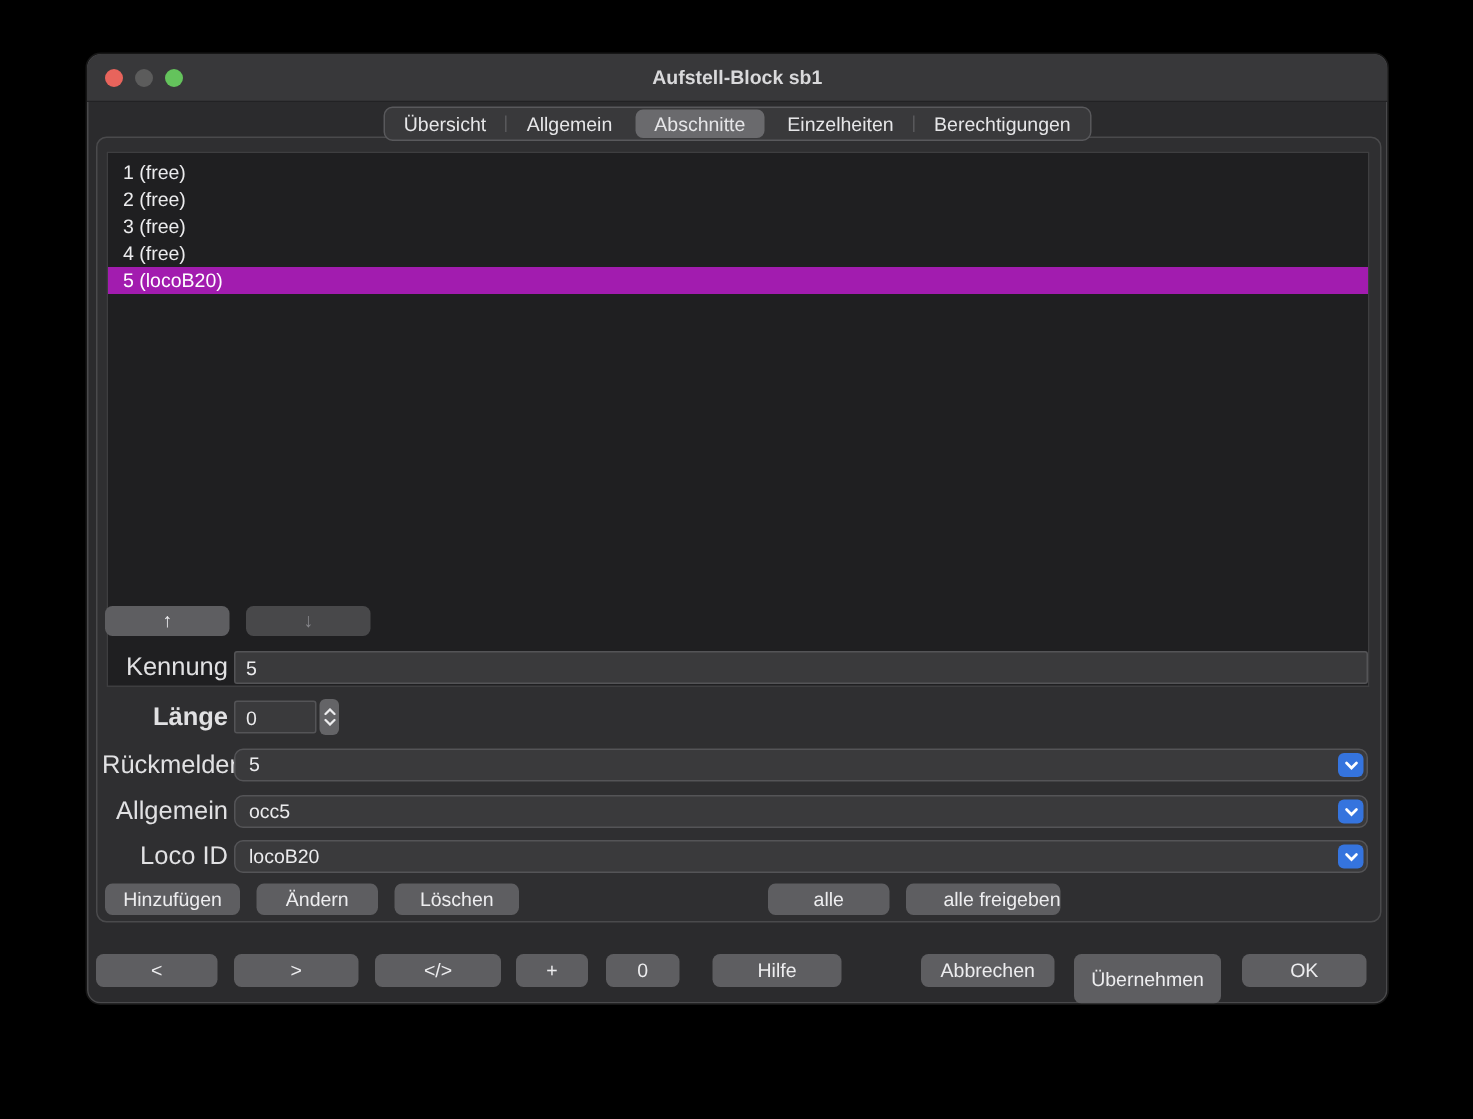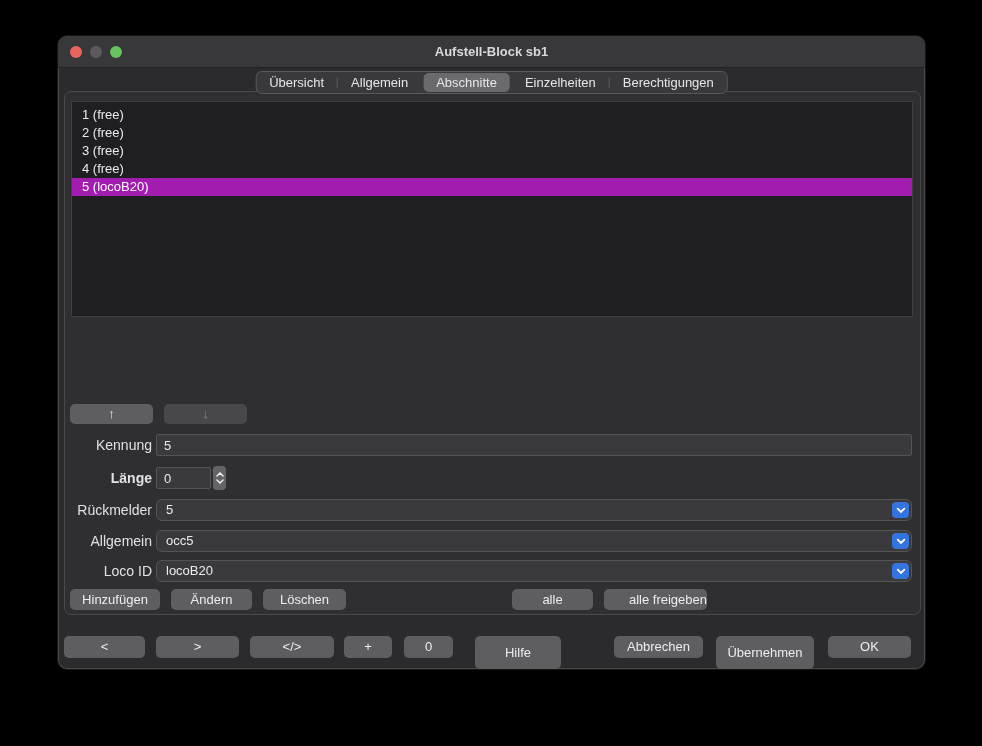--- a/index.html
+++ b/index.html
@@ -37,36 +37,36 @@
   .tab.selected { background:#6a6a6d; margin:1px; line-height:19px; }
   .tabdiv { width:1px; background:#5a5a5d; margin:5px 0; }
   .tabdiv.hide { background:transparent; }
   
   .panel {
     position:absolute; left:6px; top:55px; width:857px; height:524px;
     border:1px solid #4a4a4c; border-radius:7px; background:#2f2f31; z-index:1;
   }
   
   .listbox {
-    position:absolute; left:13px; top:65px; width:842px; height:216px;
+    position:absolute; left:13px; top:65px; width:842px; height:357px;
     background:#1f1f21; border:1px solid #3e3e40; padding-top:4px; z-index:2;
     overflow:hidden;
   }
   .row { height:18px; line-height:18px; padding-left:10px; font-size:13px; color:#ebebed; }
   .row.selected { background:#a21caf; color:#fff; }
   
   .btn {
     position:absolute; height:20px; background:#5e5e61; border:none; border-radius:5px;
     color:#ededef; font-size:13px; font-family:"Liberation Sans", sans-serif;
     text-align:center; line-height:20px; z-index:2; padding:0;
   }
   .btn.disabled { background:#48484a; color:#87878b; }
   
   .flabel {
-    position:absolute; width:84px; left:10px; text-align:right; font-size:14px;
+    position:absolute; width:84px; left:10px; text-align:right; font-size:17px;
     color:#e1e1e3; height:22px; line-height:22px; z-index:2;
   }
   .tfield {
     position:absolute; left:98px; height:22px; background:#3a3a3c;
     border:1px solid #545457; border-radius:2px; color:#ebebed; font-size:13px;
     font-family:"Liberation Sans", sans-serif; padding:0 7px; z-index:2;
   }
   .combo {
     position:absolute; left:98px; width:756px; height:22px; background:#3a3a3c;
     border:1px solid #545457; border-radius:6px; z-index:2;
@@ -96,21 +96,21 @@
   #btn-change { left:113px; top:553px; width:81px;  height:21px; line-height:21px; }
   #btn-delete { left:205px; top:553px; width:83px;  height:21px; line-height:21px; }
   #btn-lokset { left:299px; top:553px; width:144px; height:21px; line-height:21px; }
   #btn-frei   { left:454px; top:553px; width:81px;  height:21px; line-height:21px; }
   #btn-allfree{ left:546px; top:553px; width:103px; height:21px; line-height:21px;text-align:right; }
   #btn-prev { left:6px;   top:600px; width:81px; height:22px; line-height:22px; }
   #btn-next { left:98px;  top:600px; width:83px; height:22px; line-height:22px; }
   #btn-code { left:192px; top:600px; width:84px; height:22px; line-height:22px; }
   #btn-plus { left:286px; top:600px; width:48px; height:22px; line-height:22px; }
   #btn-zero { left:346px; top:600px; width:49px; height:22px; line-height:22px; }
-  #btn-help { left:417px; top:600px; width:86px; height:33px; line-height:22px; }
+  #btn-help { left:417px; top:600px; width:86px; height:22px; line-height:22px; }
   #btn-cancel{ left:556px; top:600px; width:89px; height:22px; line-height:22px; }
   #btn-apply { left:658px; top:600px; width:98px; height:33px; line-height:22px; }
   #btn-ok    { left:770px; top:600px; width:83px; height:22px; line-height:22px; }
 </style>
 </head>
 <body>
 
 <div class="window">
 
   <div class="titlebar">

